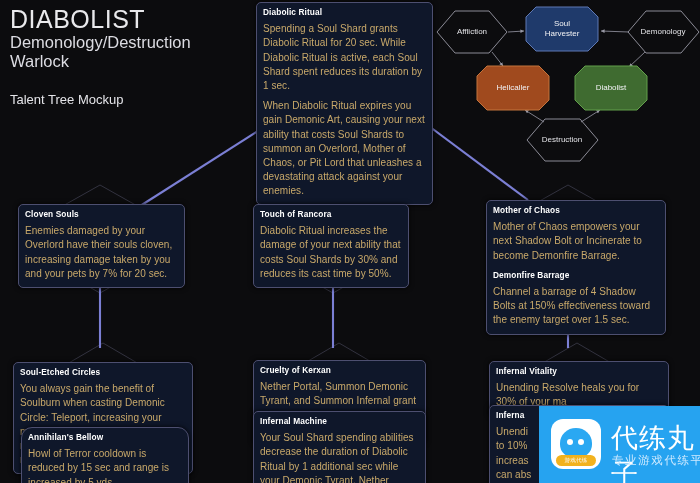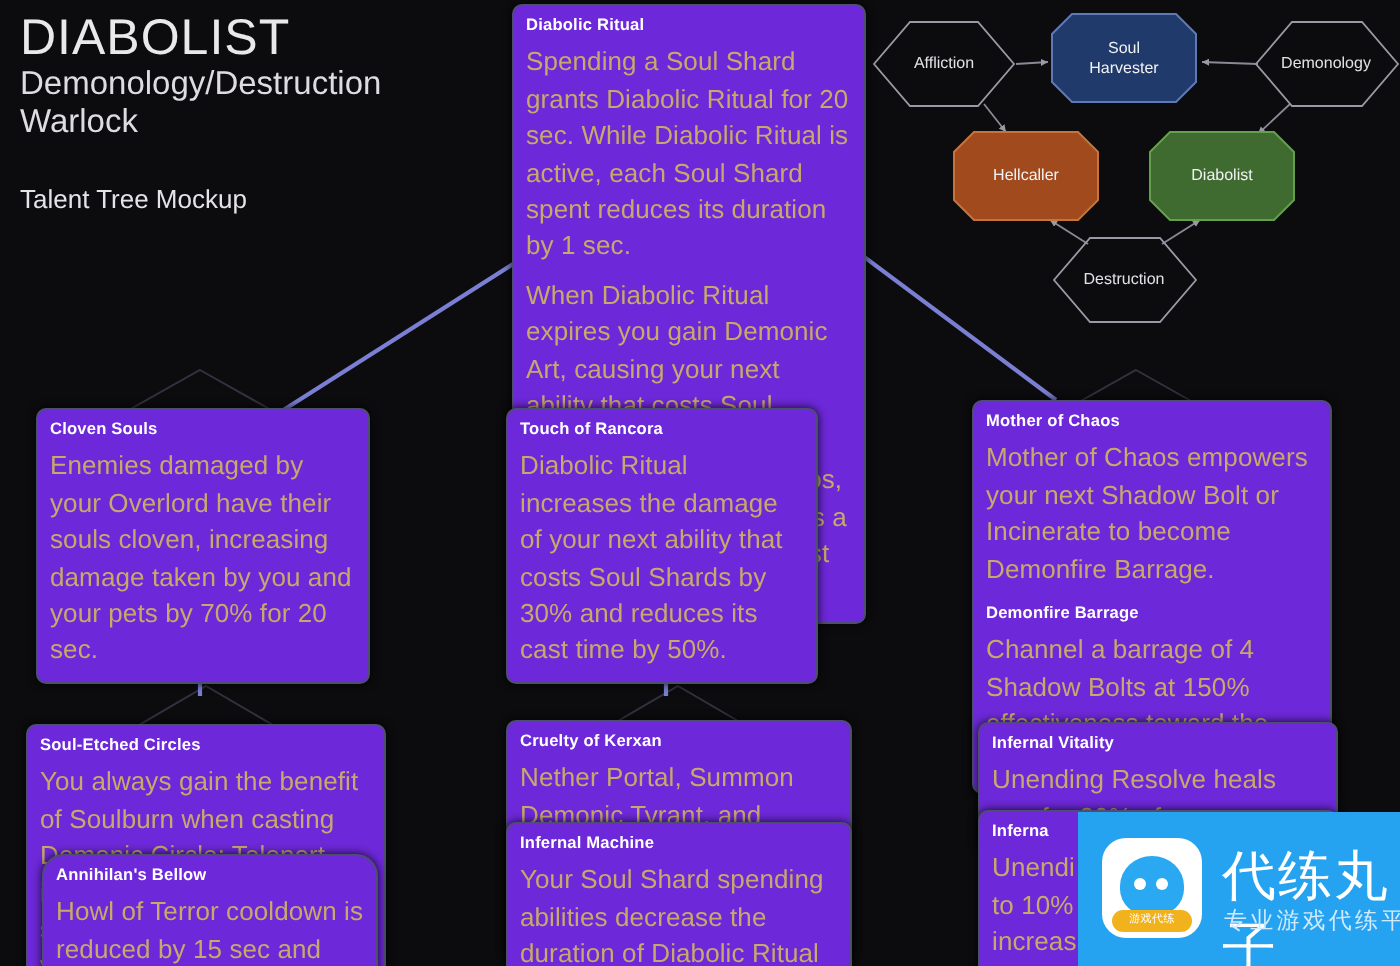--- a/index.html
+++ b/index.html
@@ -47,38 +47,38 @@
   }
   .mockup-label {
     margin-top: 21px;
     font-size: 13px;
     color: #e4e4e8;
     font-weight: 400;
   }
   
   .tip {
     position: absolute;
-    background: #6d28d9;
+    background: #0f172a;
     border: 1px solid #4d4f70;
     border-radius: 5px;
     box-sizing: border-box;
     padding: 4px 6px 6px 6px;
     box-shadow: 0 0 5px rgba(0,0,0,0.85);
   }
   .tip-title {
     color: #ffffff;
     font-size: 8.3px;
     font-weight: bold;
     line-height: 1.35;
     margin-bottom: 4px;
     letter-spacing: 0.1px;
   }
   .tip-body {
     color: #c9a96a;
-    font-size: 13px;
+    font-size: 10px;
     line-height: 1.42;
     letter-spacing: 0.05px;
   }
   .tip-body + .tip-title { margin-top: 7px; }
   .tip-gap { height: 6px; }
   
   #tip-diabolic-ritual { left: 256px; top: 2px;  width: 177px; }
   #tip-cloven-souls    { left: 18px;  top: 204px; width: 167px; }
   #tip-touch-rancora   { left: 253px; top: 204px; width: 156px; }
   #tip-mother-chaos    { left: 486px; top: 200px; width: 180px; }
@@ -250,21 +250,21 @@
 
   <div class="tip" id="tip-diabolic-ritual">
     <div class="tip-title">Diabolic Ritual</div>
     <div class="tip-body">Spending a Soul Shard grants Diabolic Ritual for 20 sec. While Diabolic Ritual is active, each Soul Shard spent reduces its duration by 1 sec.</div>
     <div class="tip-gap"></div>
     <div class="tip-body">When Diabolic Ritual expires you gain Demonic Art, causing your next ability that costs Soul Shards to summon an Overlord, Mother of Chaos, or Pit Lord that unleashes a devastating attack against your enemies.</div>
   </div>
 
   <div class="tip" id="tip-cloven-souls">
     <div class="tip-title">Cloven Souls</div>
-    <div class="tip-body">Enemies damaged by your Overlord have their souls cloven, increasing damage taken by you and your pets by 70% for 20 sec.</div>
+    <div class="tip-body">Enemies damaged by your Overlord have their souls cloven, increasing damage taken by you and your pets by 7% for 20 sec.</div>
   </div>
 
   <div class="tip" id="tip-touch-rancora">
     <div class="tip-title">Touch of Rancora</div>
     <div class="tip-body">Diabolic Ritual increases the damage of your next ability that costs Soul Shards by 30% and reduces its cast time by 50%.</div>
   </div>
 
   <div class="tip" id="tip-mother-chaos">
     <div class="tip-title">Mother of Chaos</div>
     <div class="tip-body">Mother of Chaos empowers your next Shadow Bolt or Incinerate to become Demonfire Barrage.</div>

